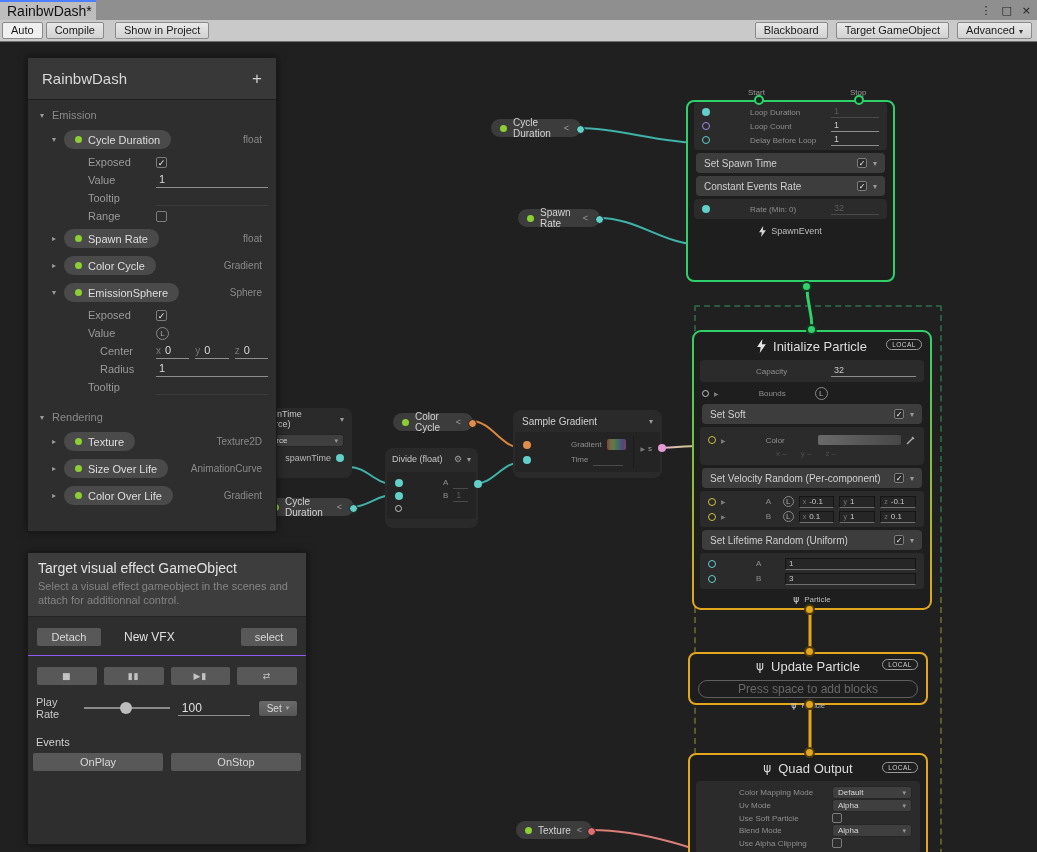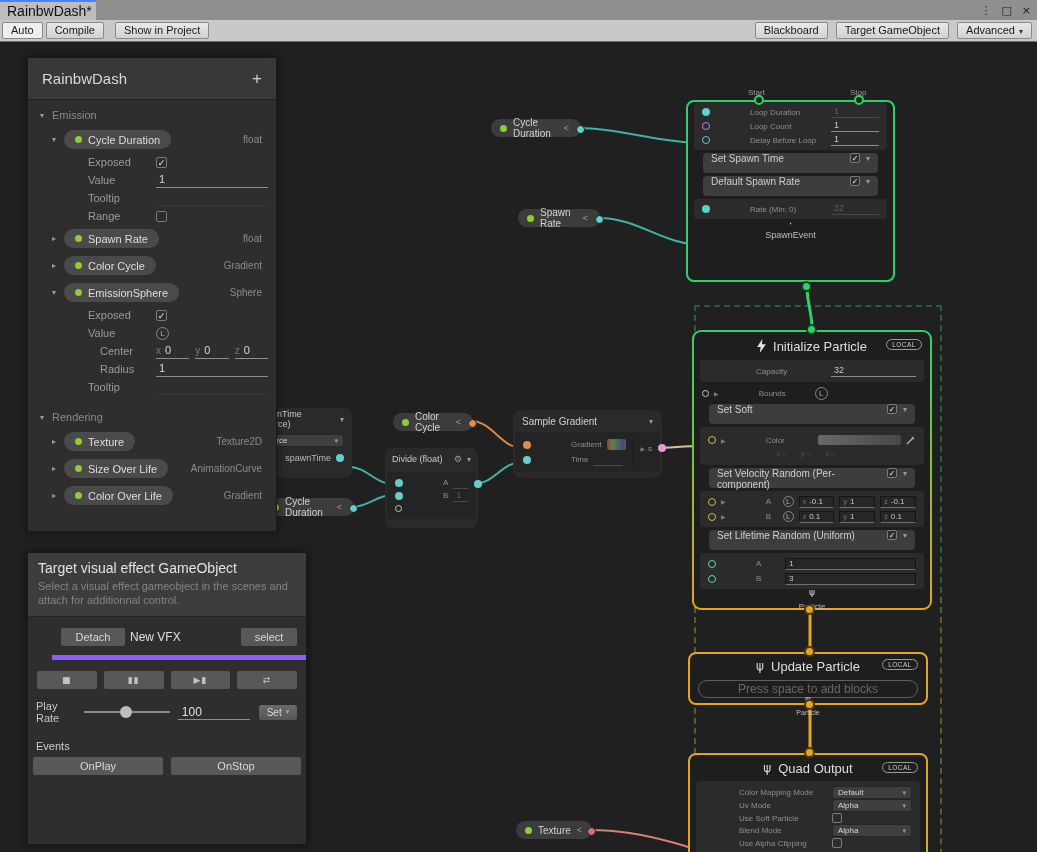--- a/index.html
+++ b/index.html
@@ -29,39 +29,39 @@
   .node { position:absolute; background:#1e1e1e; border-radius:8px; color:#cfcfcf; }
   .nb-green { border:2px solid #2fd06a; }
   .nb-yellow { border:2px solid #e3a71c; }
   .gradwrap { position:absolute; background:linear-gradient(180deg,#2fd06a,#e3a71c); border-radius:9px; padding:2px; }
   .gradwrap .inner { background:#1e1e1e; border-radius:7px; width:100%; height:100%; position:relative; }
   .nhead { display:flex; align-items:center; justify-content:center; gap:7px; height:28px; font-size:13px; color:#dedede; position:relative; }
   .nhead-sm { height:22px; font-size:12px; }
   .badge { position:absolute; right:8px; top:7px; border:1px solid #9a9a9a; border-radius:7px; font-size:6.5px; letter-spacing:.5px; color:#cfcfcf; padding:1px 5px; }
   .bolt { width:9px; height:14px; }
   .psi { font-family:"DejaVu Sans",sans-serif; color:#d8d8d8; font-size:12px; }
-  .blockhdr { background:#3d3d3d; border-radius:4px; margin:3px 15px; height:20px; display:flex; align-items:flex-start; padding:0 8px; color:#cfcfcf; font-size:10px; }
+  .blockhdr { background:#3d3d3d; border-radius:4px; margin:3px 8px; height:20px; display:flex; align-items:center; padding:0 8px; color:#cfcfcf; font-size:10px; }
   .blockhdr .hctl { margin-left:auto; display:flex; gap:6px; align-items:center; }
   .blockbody { background:#2b2b2b; border-radius:4px; margin:0 6px 3px; padding:3px 0; }
   .prow { display:flex; align-items:center; height:14px; font-size:8px; color:#8f8f8f; padding:0 8px; gap:5px; }
   .plabel { white-space:nowrap;margin-left:35px; }
   .vfield { flex:1; border-bottom:1px solid #8d8d8d; color:#c8c8c8; font-size:9px; padding-left:3px; height:12px; }
   .vfield.dim { color:#5a5a5a; border-bottom-color:#4a4a4a; }
   .port { width:8px; height:8px; border-radius:50%; flex:none; }
   .f-cyan { background:#62cfc9; } .h-cyan { border:1.5px solid #62cfc9; }
   .h-purple { border:1.5px solid #a08ae6; } .h-white { border:1.5px solid #c4c4c4; }
   .f-orange { background:#e08c4a; } .f-pink { background:#e59ad5; }
   .h-yellow { border:1.5px solid #cdbd3f; }
   .f-red { background:#de6e6e; }
   .expander { color:#7a7a7a; font-size:6px; font-family:"DejaVu Sans",sans-serif; }
   .cb { width:11px; height:11px; background:#2d2d2d; border:1px solid #7c7c7c; border-radius:2px; color:#f0f0f0; font-size:9px; line-height:10px; text-align:center; font-family:"DejaVu Sans",sans-serif; flex:none; }
   .cb.sm { width:10px; height:10px; font-size:8px; line-height:9px; }
   .chev { color:#9a9a9a; font-size:8px; font-family:"DejaVu Sans",sans-serif; }
   .lchip { width:13px; height:13px; border:1px solid #888; border-radius:50%; color:#aaa; font-size:8px; line-height:11px; text-align:center; flex:none; }
-  .nfoot { display:flex; align-items:center; justify-content:center; gap:5px; font-size:9px; color:#bdbdbd; height:18px;flex-direction:column; }
+  .nfoot { display:flex; align-items:center; justify-content:center; gap:5px; font-size:9px; color:#bdbdbd; height:18px; }
   .eport { position:absolute; width:10px; height:10px; border-radius:50%; z-index:6; }
   .ep-greenh { background:#16291e; border:2px solid #2fd06a; }
   .portlabel { position:absolute; font-size:8px; color:#9a9a9a; }
   .minibox { background:#262626; border:1px solid #151515; border-bottom-color:#6f6f6f; height:12px; font-size:8px; color:#c8c8c8; display:flex; align-items:center; padding:0 3px; gap:3px; }
   .axl { color:#777; font-size:7px; }
   .dd { background:#3f3f3f; border:1px solid #262626; border-radius:3px; height:13px; font-size:8px; color:#d8d8d8; display:flex; align-items:center; padding:0 5px; }
   .dd .caret { margin-left:auto; color:#999; font-size:7px; font-family:"DejaVu Sans",sans-serif; }
   .gbar { height:11px; border-radius:2px; background:linear-gradient(90deg,#b95f5f,#b9a05f,#a8b95f,#5fb97a,#5f8fb9,#7a5fb9,#b95fae); opacity:.55; }
   .graybar { height:10px; border-radius:2px; background:linear-gradient(90deg,#6a6a6a,#474747); }
   .ghost { margin:2px 8px 2px; border:1px solid #5f5f5f; border-radius:12px; height:18px; display:flex; align-items:center; justify-content:center; color:#686868; font-size:12px; }
@@ -91,21 +91,21 @@
   .bbfield { flex:1; margin-right:8px; border-bottom:1px solid #8d8d8d; color:#d8d8d8; font-size:11px; height:15px; padding-left:3px; }
   .bbxyz { display:flex; flex:1; gap:6px; margin-right:8px; }
   .bbxyz .mini { flex:1; border-bottom:1px solid #8d8d8d; display:flex; gap:4px; font-size:11px; color:#d8d8d8; height:15px; }
   .bbxyz .mini .axl { font-size:10px; line-height:14px; }
 
   .tp { left:27px; top:510px; width:280px; height:293px; }
   .tphead { background:#3d3d3d; padding:7px 10px 9px; border-bottom:1px solid #232323; }
   .tptitle { color:#e2e2e2; font-size:14px; }
   .tpsub { color:#848484; font-size:11px; line-height:14px; margin-top:3px; }
   .btn { background:#585858; border:1px solid #2e2e2e; border-radius:3px; color:#d8d8d8; font-size:11px; display:inline-flex; align-items:center; justify-content:center; }
-  .tprow1 { display:flex; align-items:center; gap:4px; padding:10px 8px 8px; border-bottom:5px solid #8b5cf6;margin-left:24px; }
+  .tprow1 { display:flex; align-items:center; gap:22px; padding:10px 8px 8px; border-bottom:1px solid #8b5cf6; }
   .tprow1 .btn { width:66px; height:20px; }
   .tpname { color:#e0e0e0; font-size:12px; }
   .tprow1 .sel { margin-left:auto; width:58px; }
   .transport { display:flex; gap:5px; padding:10px 8px 4px; }
   .transport .btn { flex:1; height:20px; font-family:"DejaVu Sans",sans-serif; font-size:9px; color:#c2c2c2; letter-spacing:1px; }
   .ratebar { display:flex; align-items:center; gap:8px; padding:6px 8px; color:#c8c8c8; font-size:11px; }
   .slider { position:relative; width:104px; height:2px; background:#8a8a8a; }
   .knob { position:absolute; left:36px; top:-5px; width:12px; height:12px; border-radius:50%; background:#bdbdbd; }
   .ratefield { width:86px; border-bottom:1px solid #8d8d8d; color:#e0e0e0; font-size:12px; padding-left:4px; }
   .setbtn { width:48px; height:17px; background:linear-gradient(#6a6a6a,#565656); border:1px solid #2b2b2b; border-radius:3px; color:#d8d8d8; font-size:10px; display:flex; align-items:center; justify-content:center; gap:4px; }
@@ -286,21 +286,21 @@
         </div>
       </div>
       <div class="blockhdr">
         <span>Set Spawn Time</span>
         <span class="hctl">
             <span class="cb sm">✓</span>
             <span class="chev">▾</span>
           </span>
       </div>
       <div class="blockhdr">
-        <span>Default Spawn Rate</span>
+        <span>Constant Events Rate</span>
         <span class="hctl">
             <span class="cb sm">✓</span>
             <span class="chev">▾</span>
           </span>
       </div>
       <div class="blockbody">
         <div class="prow">
           <span class="port f-cyan"></span>
           <span class="plabel" style="width:76px">Rate (Min: 0)</span>
           <span class="vfield dim">32</span>

